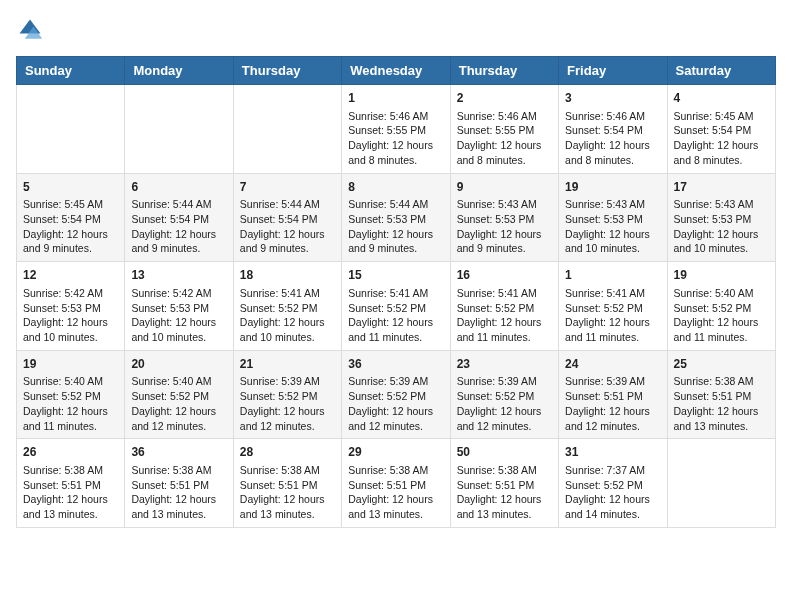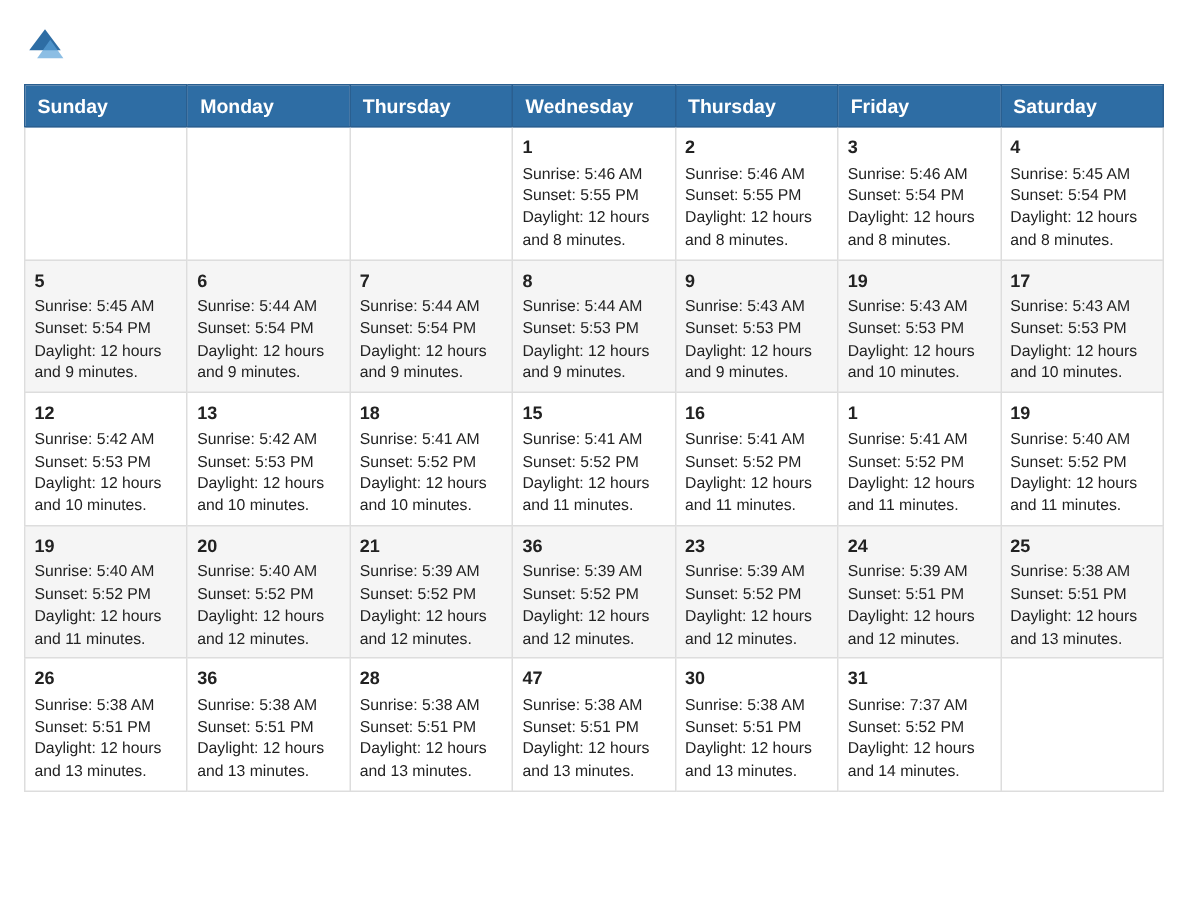--- a/index.html
+++ b/index.html
@@ -320,28 +320,28 @@
           <div>and 13 minutes.</div>
         </td>
         <td>
           <span class="day-number">28</span>
           <div>Sunrise: 5:38 AM</div>
           <div>Sunset: 5:51 PM</div>
           <div>Daylight: 12 hours</div>
           <div>and 13 minutes.</div>
         </td>
         <td>
-          <span class="day-number">47</span>
-          <div>Sunrise: 5:38 AM</div>
-          <div>Sunset: 5:51 PM</div>
-          <div>Daylight: 12 hours</div>
-          <div>and 13 minutes.</div>
-        </td>
-        <td>
-          <span class="day-number">30</span>
+          <span class="day-number">29</span>
+          <div>Sunrise: 5:38 AM</div>
+          <div>Sunset: 5:51 PM</div>
+          <div>Daylight: 12 hours</div>
+          <div>and 13 minutes.</div>
+        </td>
+        <td>
+          <span class="day-number">50</span>
           <div>Sunrise: 5:38 AM</div>
           <div>Sunset: 5:51 PM</div>
           <div>Daylight: 12 hours</div>
           <div>and 13 minutes.</div>
         </td>
         <td>
           <span class="day-number">31</span>
           <div>Sunrise: 7:37 AM</div>
           <div>Sunset: 5:52 PM</div>
           <div>Daylight: 12 hours</div>

